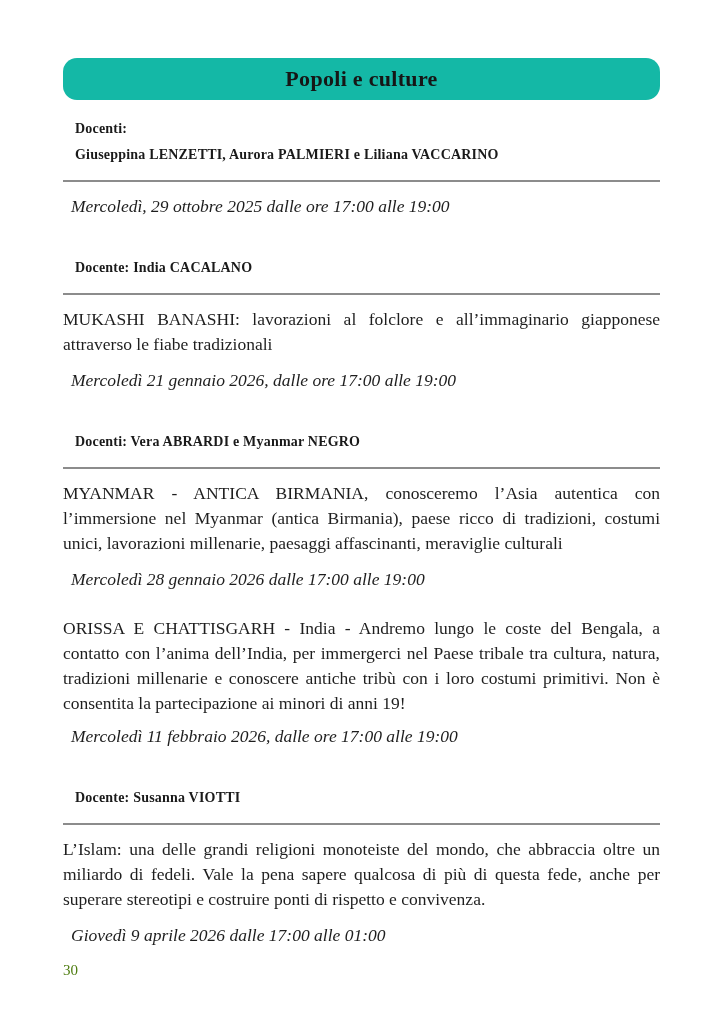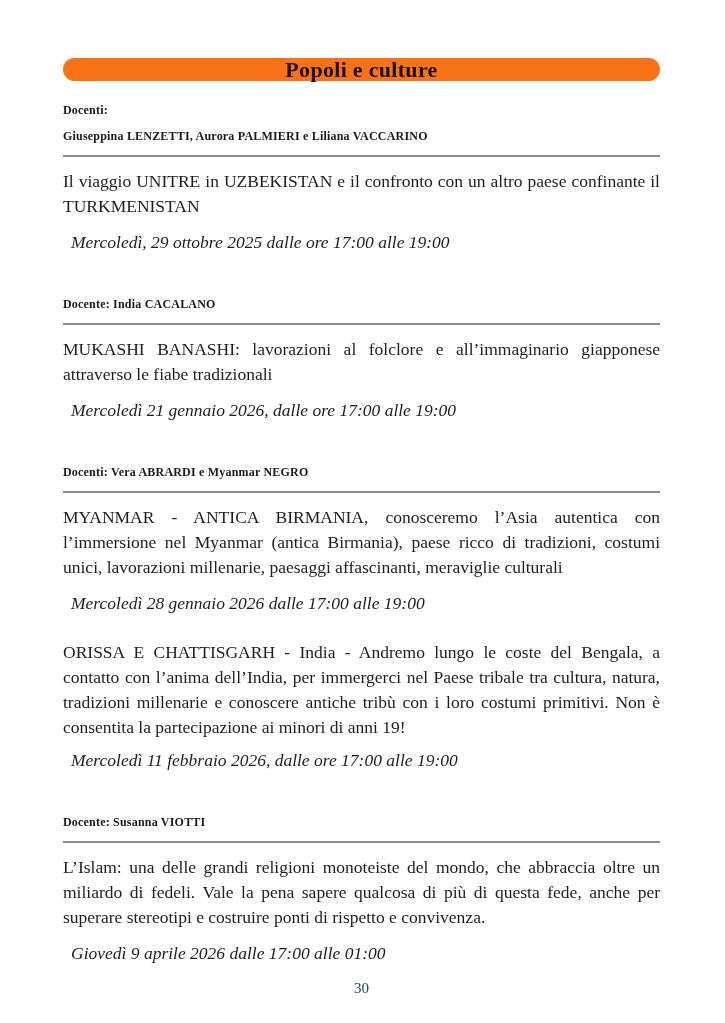--- a/index.html
+++ b/index.html
@@ -18,39 +18,39 @@
     height: 1023px;
     background: #ffffff;
   }
   .content {
     position: absolute;
     left: 63px;
     top: 58px;
     width: 597px;
   }
   .title-pill {
-    height: 23px;
-    background: #f97316;
+    height: 42px;
+    background: #14b8a6;
     border-radius: 14px;
     display: flex;
     align-items: center;
     justify-content: center;
     margin-bottom: 16px;
   }
   .title-pill span {
     font-size: 22px;
     font-weight: bold;
     letter-spacing: 0.3px;
     color: #161616;
   }
   section.course { margin-top: 36px; }
   section.course:first-of-type { margin-top: 0; }
   .teacher {
-    margin: 0;
-    font-size: 12px;
+    margin: 12px;
+    font-size: 14px;
     line-height: 26px;
     font-weight: bold;
     letter-spacing: 0.2px;
     color: #1a1a1a;
   }
   hr.rule {
     border: none;
     border-top: 2px solid #8c8c8c;
     margin: 6px 0 12px 0;
   }
@@ -65,42 +65,41 @@
     margin: 8px;
     font-size: 17.5px;
     line-height: 25px;
     font-style: italic;
     color: #1e1e1e;
   }
   .date + .desc { margin-top: 24px; }
   p.desc.no-gap { margin-bottom: 0; }
   .page-number {
     margin-top: 12px;
-    text-align: center;
+    text-align: left;
     font-size: 15px;
     line-height: 20px;
-    color: #0c4a6e;
+    color: #4d7c0f;
   }
 </style>
 </head>
 <body>
 
 <div class="page">
   <div class="content">
 
     <div class="title-pill">
       <span>Popoli e culture</span>
     </div>
 
     <div id="sections">
   <section class="course">
     <h2 class="teacher">Docenti:<br>Giuseppina LENZETTI, Aurora PALMIERI e Liliana VACCARINO</h2>
     <hr class="rule">
     <div class="events">
-            <p class="desc">Il viaggio UNITRE in UZBEKISTAN e il confronto con un altro paese confinante il TURKMENISTAN</p>
             <p class="date">Mercoledì, 29 ottobre 2025 dalle ore 17:00 alle 19:00</p>
           </div>
   </section>
 
   <section class="course">
     <h2 class="teacher">Docente: India CACALANO</h2>
     <hr class="rule">
     <div class="events">
             <p class="desc">MUKASHI BANASHI: lavorazioni al folclore e all’immaginario giapponese attraverso le fiabe tradizionali</p>
             <p class="date">Mercoledì 21 gennaio 2026, dalle ore 17:00 alle 19:00</p>

